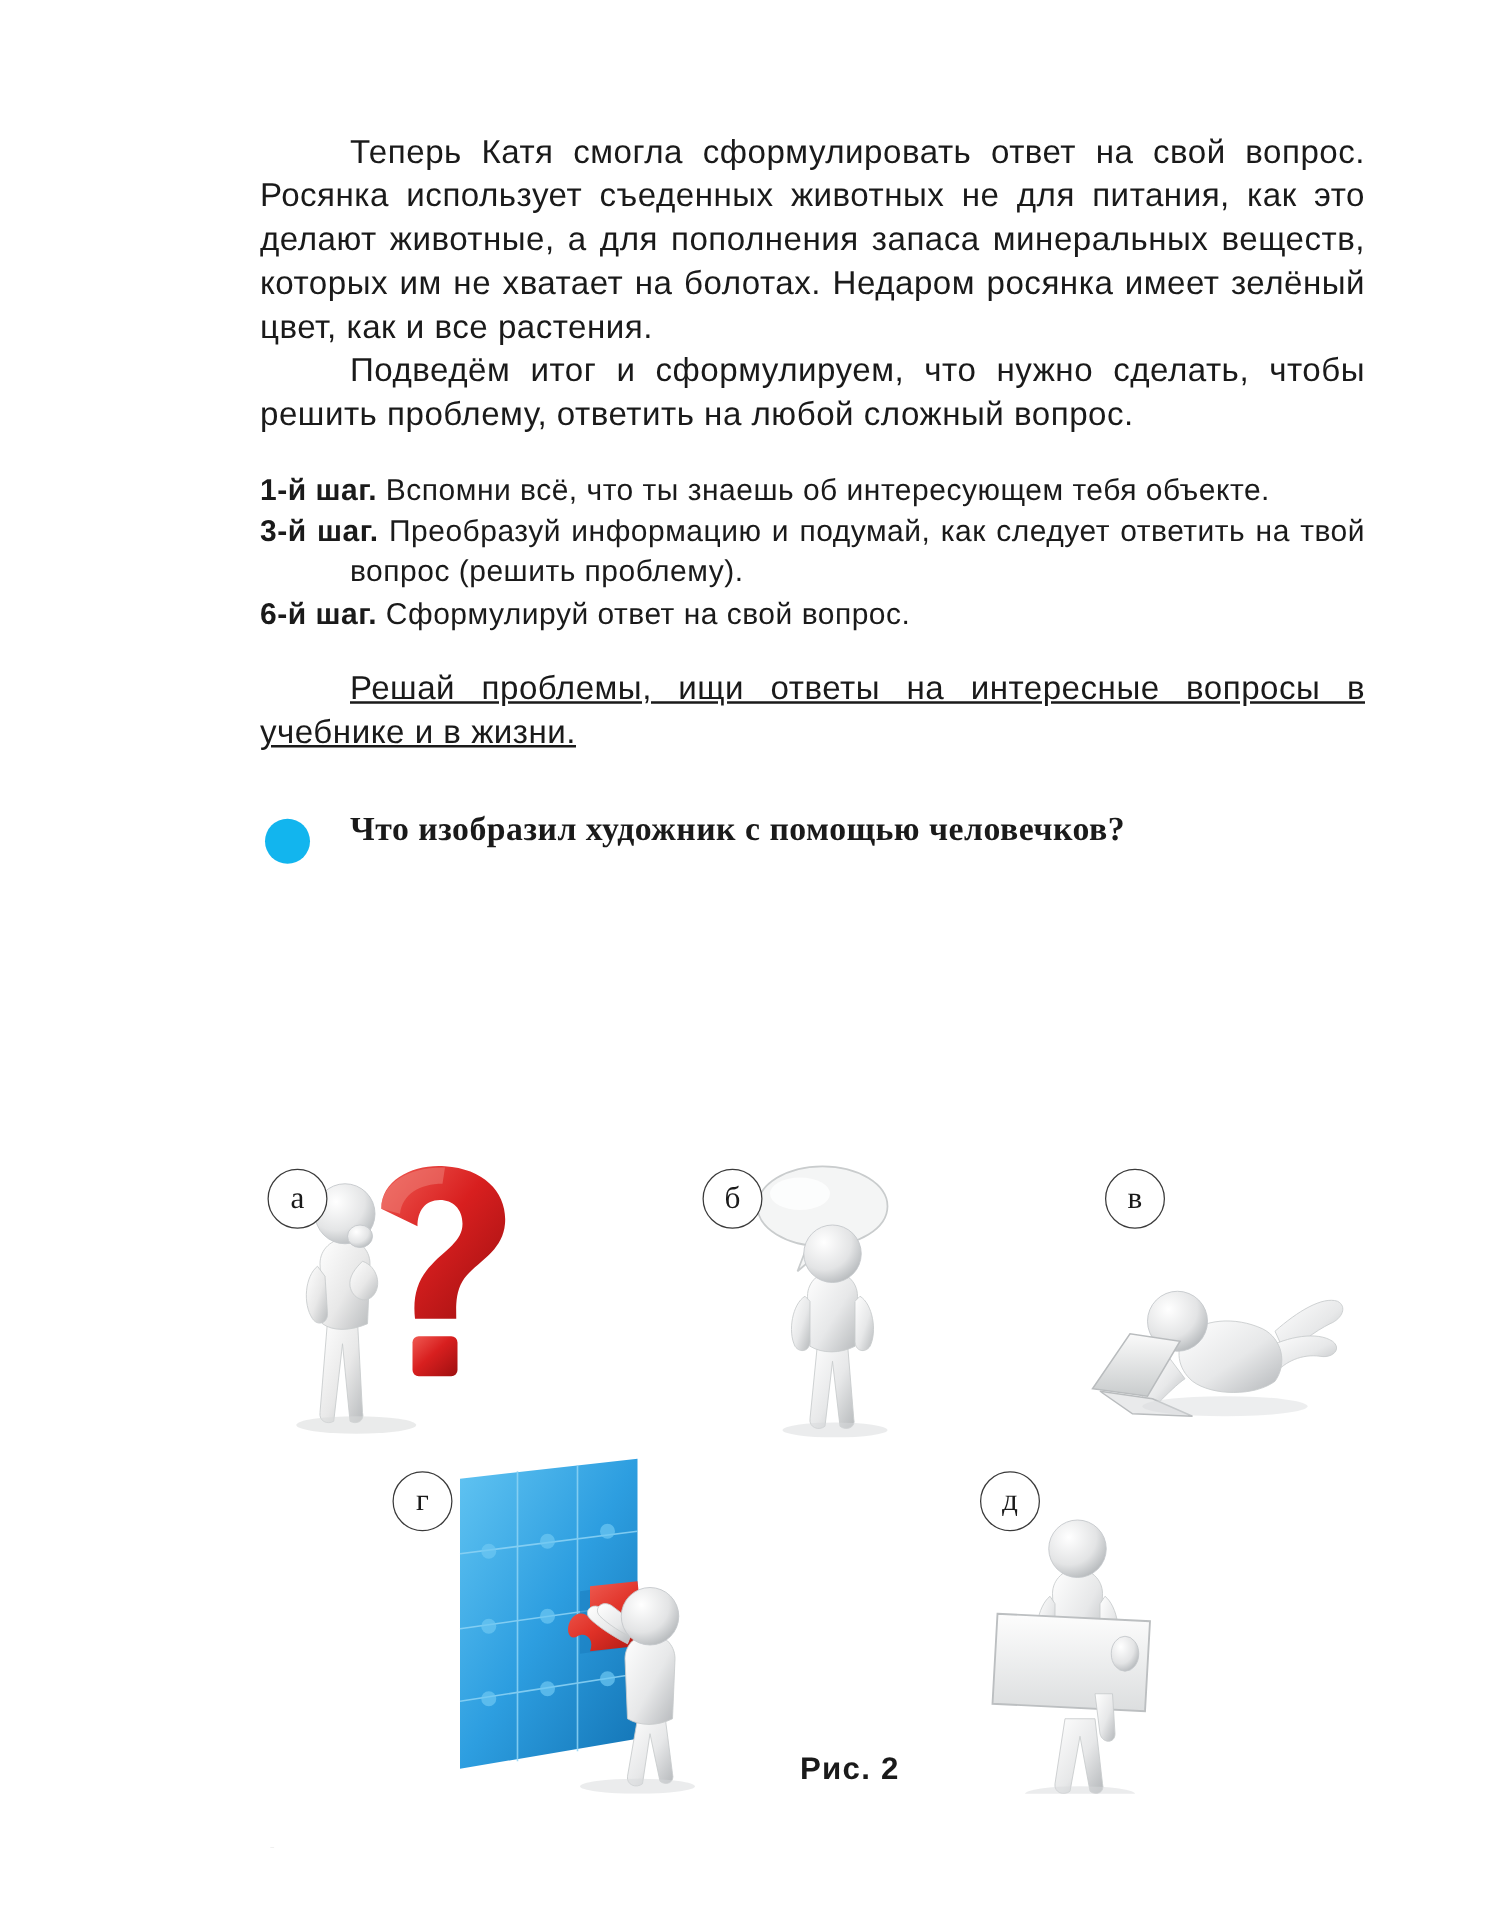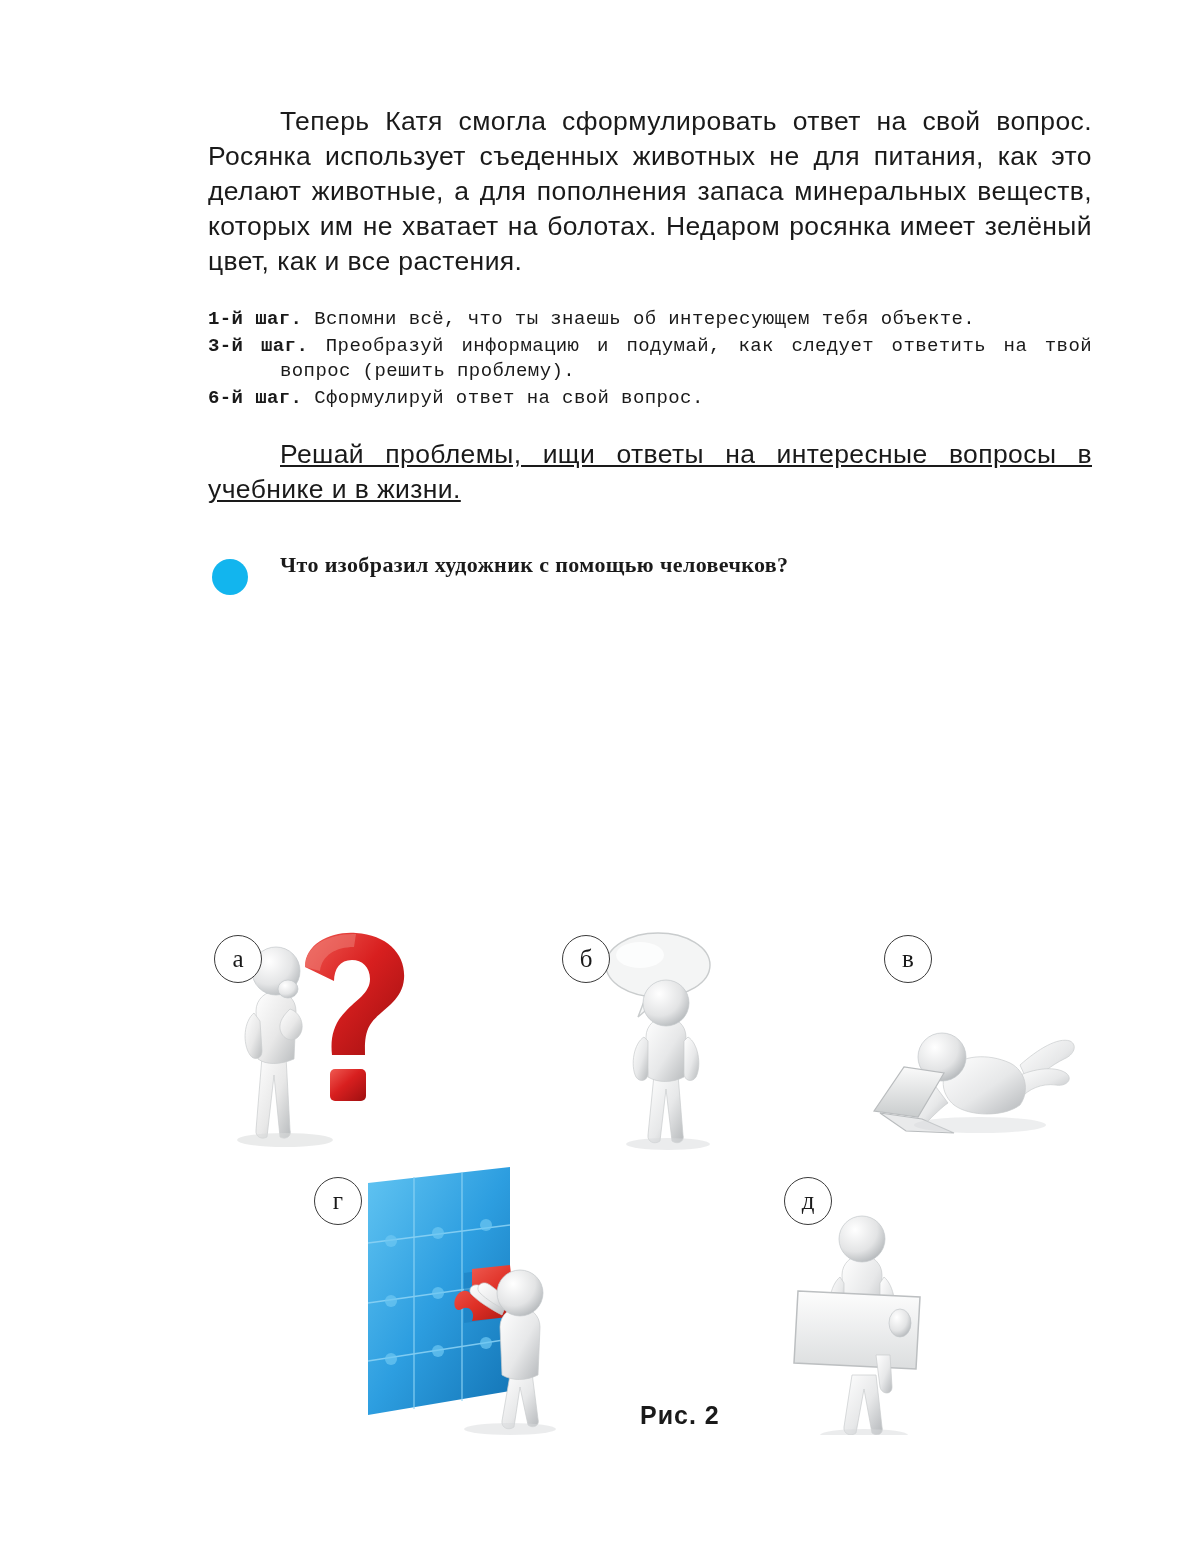--- a/index.html
+++ b/index.html
@@ -34,27 +34,26 @@
     text-indent: 72px;
   }
   p.body + p.body {
     margin-top: 0;
   }
   .steps {
     margin-top: 28px;
   }
   .step {
     position: relative;
-    font-size: 19px;
+    font-size: 24px;
     line-height: 1.32;
     text-align: justify;
     letter-spacing: 0.4px;
     padding-left: 0;
     margin-bottom: 2px;
-    font-family: Liberation Mono, monospace;
   }
   .step .hang {
     display: block;
     padding-left: 72px;
     text-indent: -72px;
   }
   .step b {
     font-weight: bold;
   }
   .closing {
@@ -71,21 +70,21 @@
     left: 4px;
     top: 9px;
     width: 36px;
     height: 36px;
     border-radius: 50%;
     background: #12b5ee;
   }
   .question-text {
     font-family: "Liberation Serif", serif;
     font-weight: bold;
-    font-size: 22px;
+    font-size: 27px;
     line-height: 1.32;
     text-align: justify;
     letter-spacing: 0.4px;
     margin-top: 43px;
   }
   
   .figure {
     position: absolute;
     left: 190px;
     top: 915px;
@@ -141,20 +140,21 @@
   #fig-e { left: 590px; top: 290px; width: 190px; height: 230px; }
 </style>
 </head>
 <body>
 
 <div class="page">
 
   <div class="content">
 
     <p class="body indent">Теперь Катя смогла сформулировать ответ на свой вопрос. Росянка использует съеденных животных не для питания, как это делают животные, а для пополнения запаса минеральных веществ, которых им не хватает на болотах. Недаром росянка имеет зелёный цвет, как и все растения.</p>
+    <p class="body indent">Подведём итог и сформулируем, что нужно сделать, чтобы решить проблему, ответить на любой сложный вопрос.</p>
 
     <div class="steps">
       <div class="step">
         <span class="hang"><b>1-й шаг.</b>
           <span>Вспомни всё, что ты знаешь об интересующем тебя объекте.</span></span>
       </div>
       <div class="step">
         <span class="hang"><b>3-й шаг.</b>
           <span>Преобразуй информацию и подумай, как следует ответить на твой вопрос (решить проблему).</span></span>
       </div>

